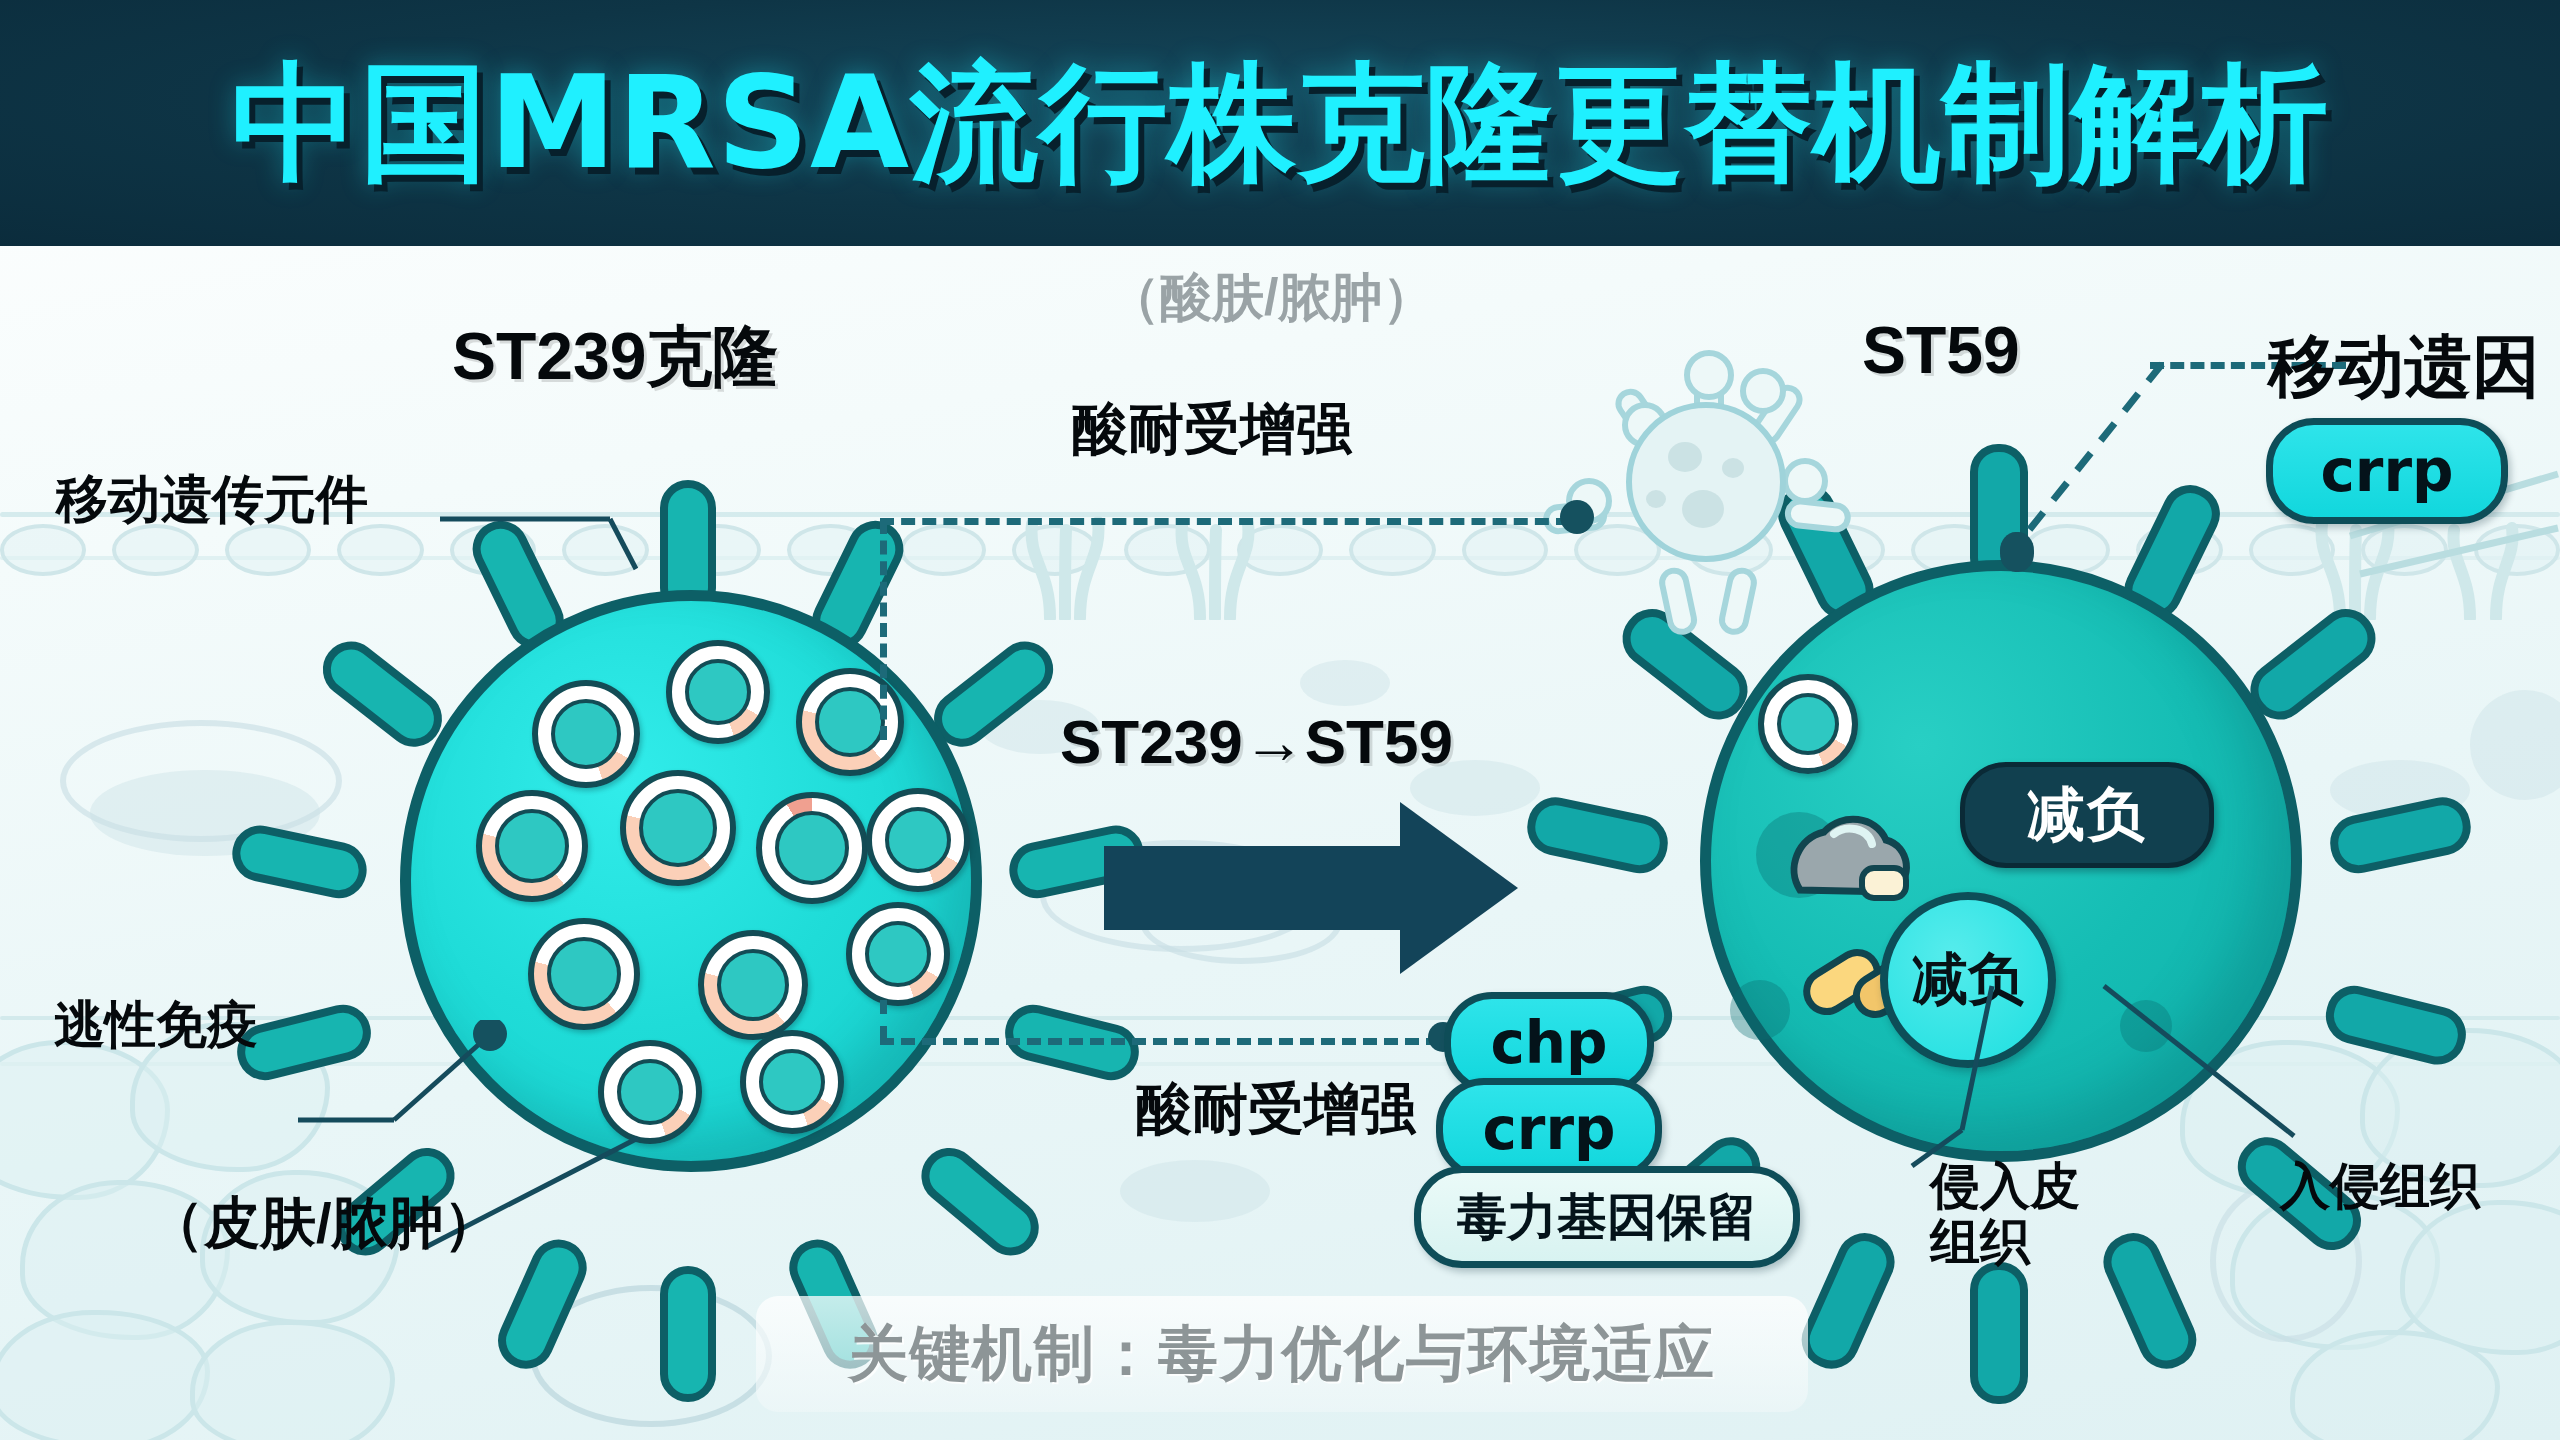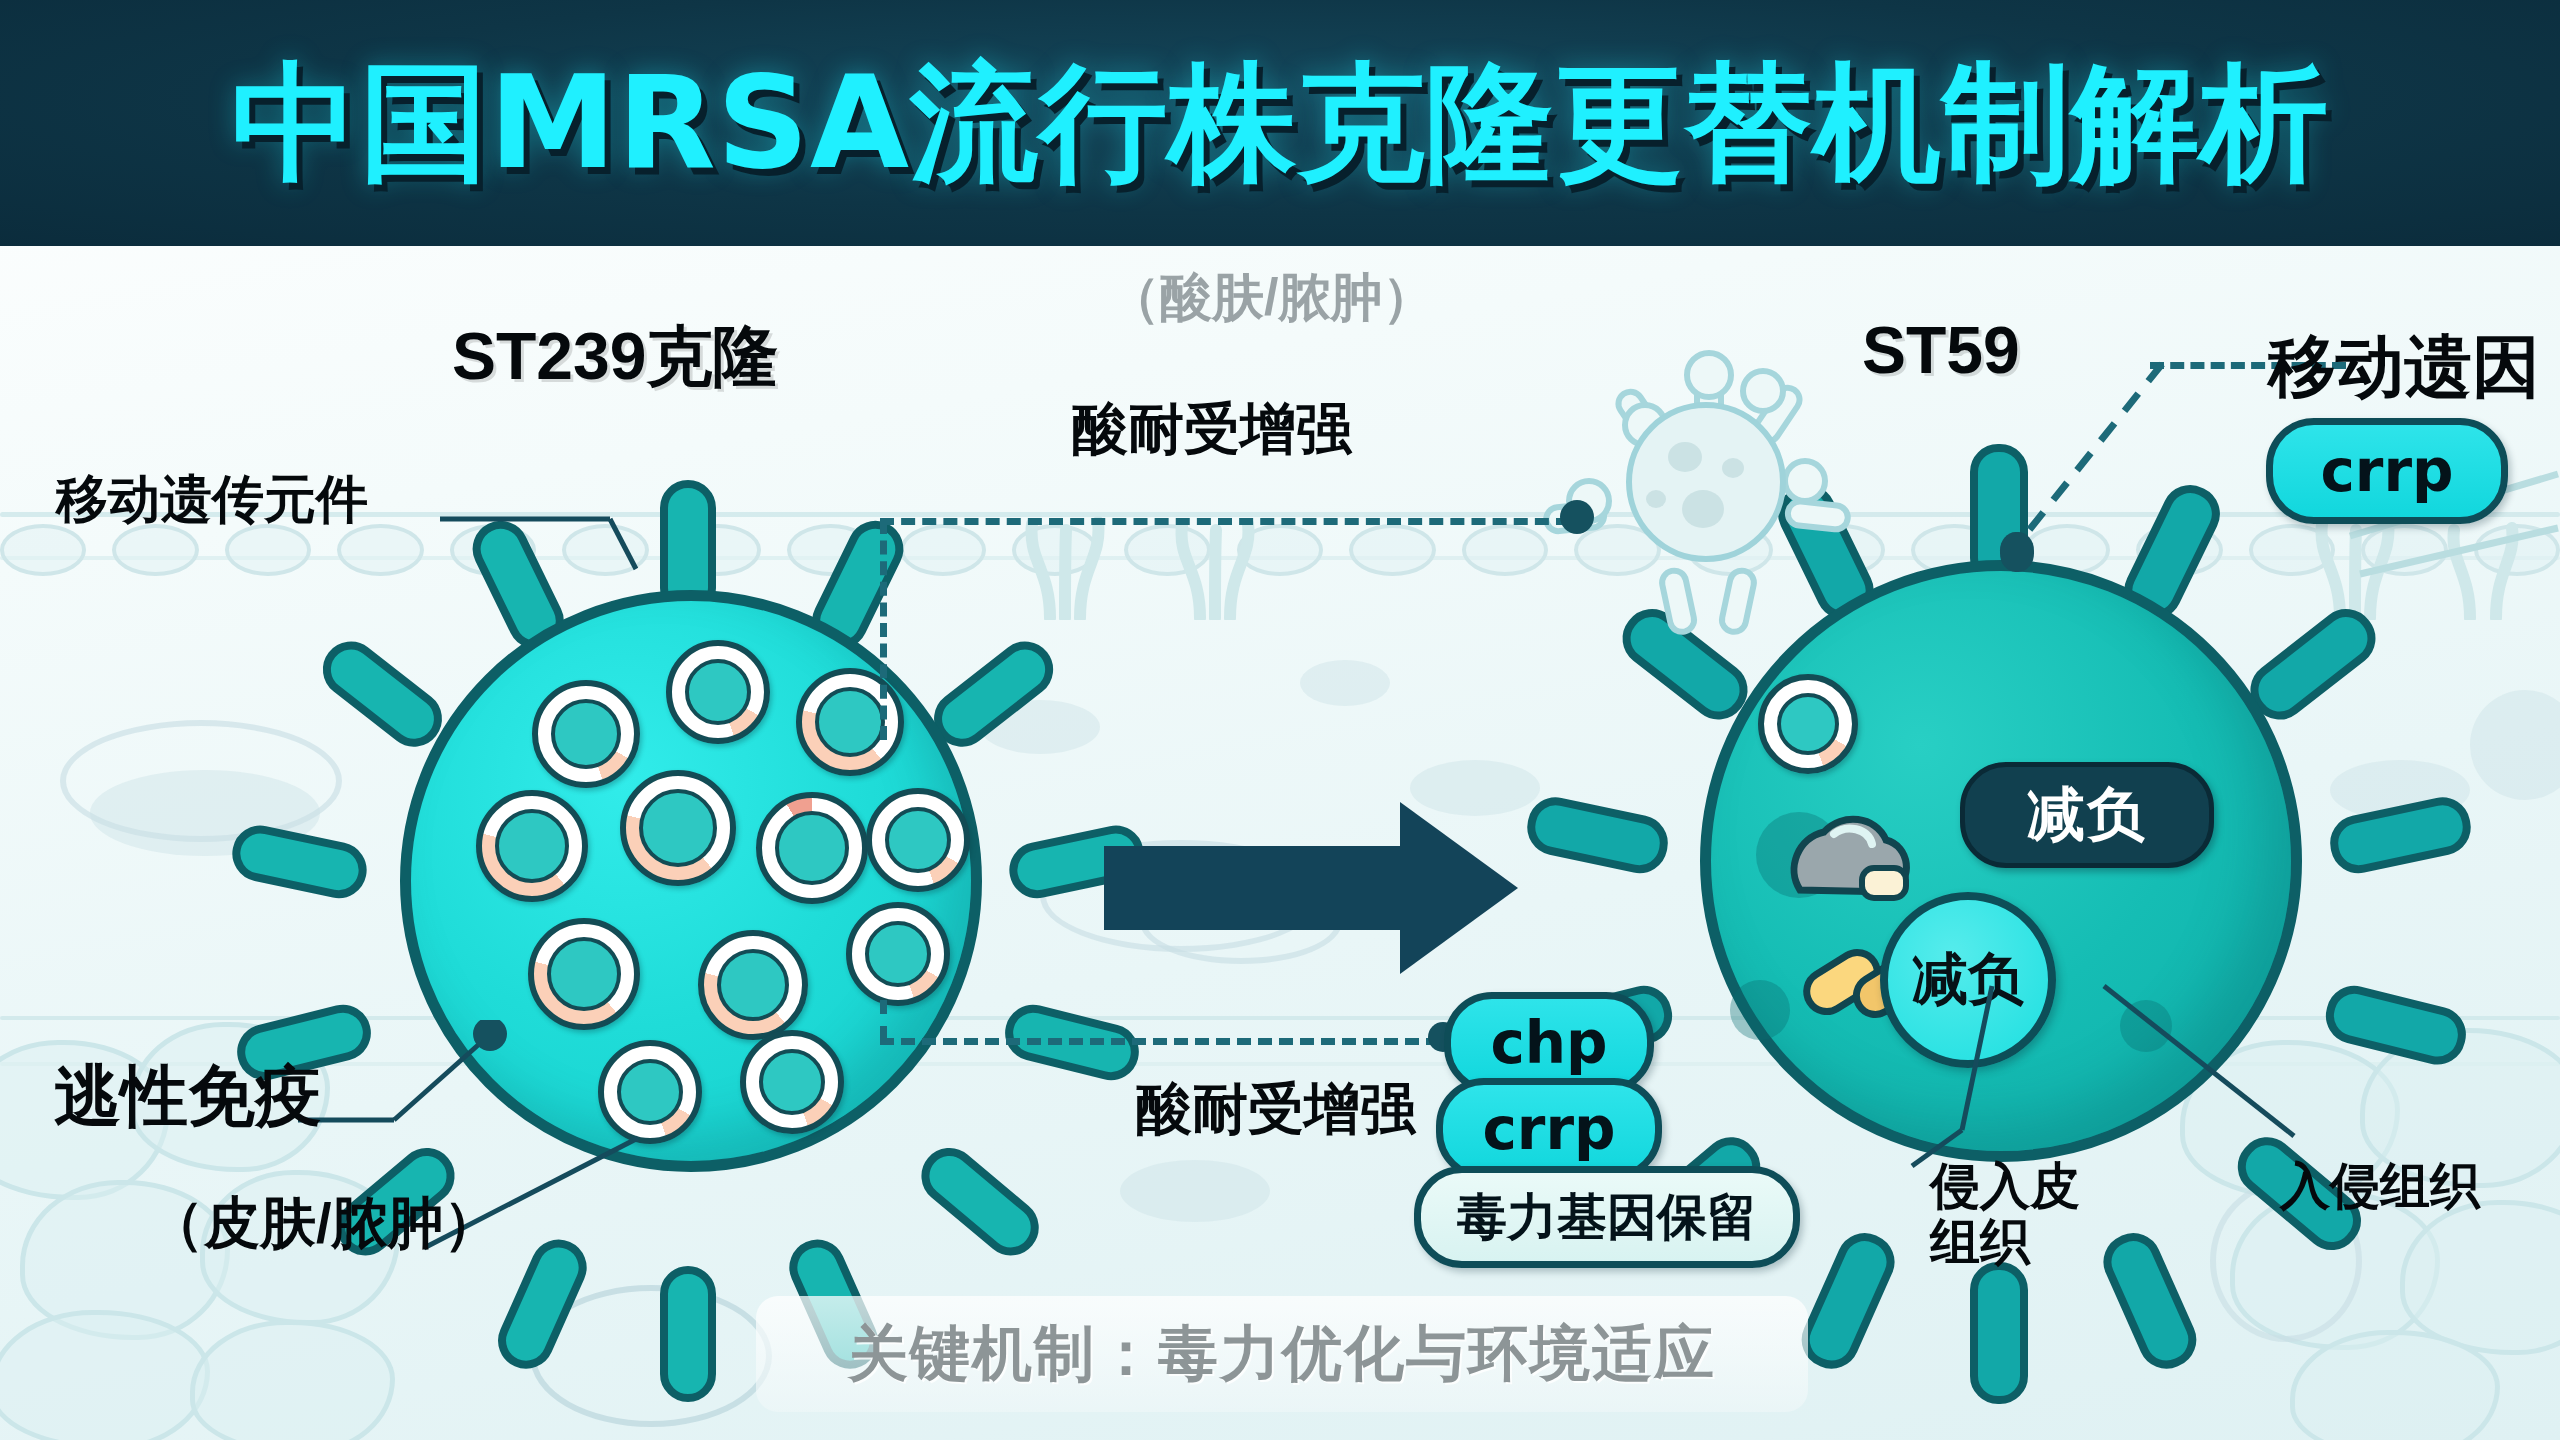--- a/index.html
+++ b/index.html
@@ -362,24 +362,25 @@
   <div class="lbl" style="left:1072px;top:398px;font-size:56px;">酸耐受增强</div>
 
   <div class="hdr" style="left:1862px;top:312px;font-size:66px;">ST59</div>
 
   <div class="lbl" style="left:2268px;top:328px;font-size:68px;">移动遗因</div>
 
   <div class="gpill" style="left:2266px;top:418px;width:228px;height:92px;font-size:58px;">crrp</div>
 
   <div class="lbl" style="left:56px;top:470px;font-size:52px;">移动遗传元件</div>
 
-  <div class="lbl" style="left:54px;top:1058px;font-size:67px;">逃性免疫</div>
+  <div class="lbl" style="left:54px;top:996px;font-size:51px;">逃性免疫</div>
 
   <div class="lbl" style="left:148px;top:1192px;font-size:56px;">（皮肤/脓肿）</div>
 
+  <div class="hdr" style="left:1060px;top:706px;font-size:62px;">ST239→ST59</div>
 
   <div id="arrow" style="left:1104px;top:800px;width:420px;height:176px;">
     <div class="shaft" style="left:0;top:46px;width:300px;height:84px;"></div>
     <div class="head" style="left:296px;top:2px;"></div>
   </div>
 
   <div class="lbl" style="left:1136px;top:1078px;font-size:56px;">酸耐受增强</div>
 
   <div class="gpill" style="left:1444px;top:992px;width:196px;height:88px;font-size:58px;">chp</div>
   <div class="gpill" style="left:1436px;top:1078px;width:212px;height:88px;font-size:58px;">crrp</div>

